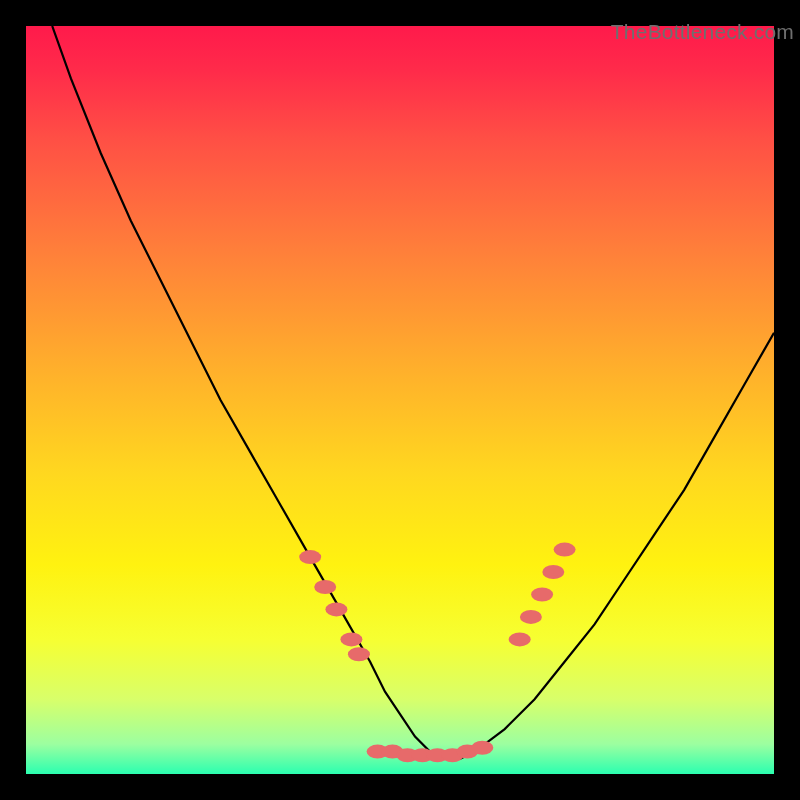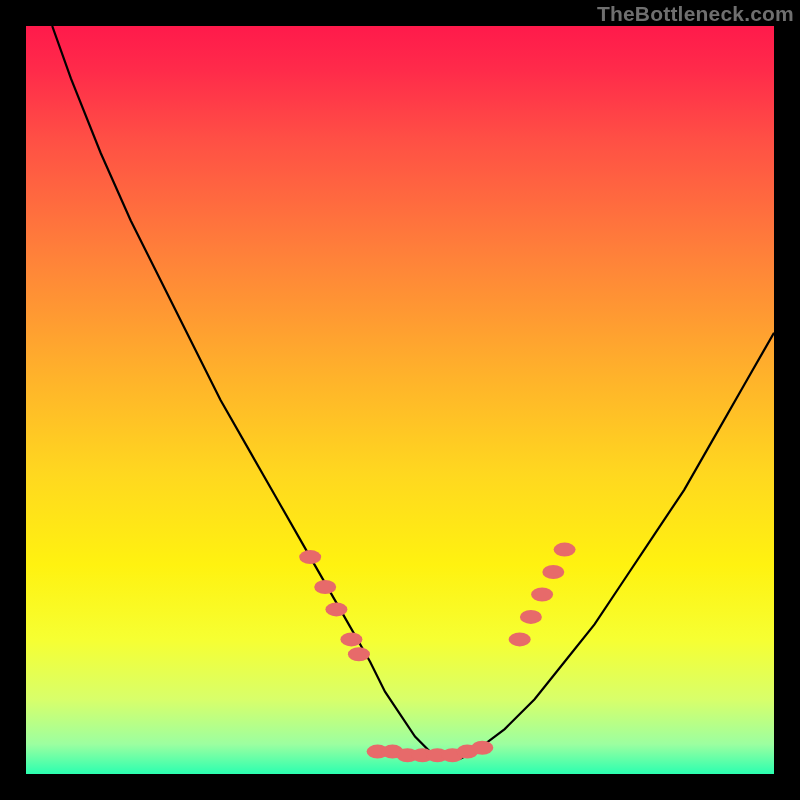--- a/index.html
+++ b/index.html
@@ -21,25 +21,25 @@
   }
   .plot {
     position: absolute;
     left: 0;
     top: 0;
     width: 748px;
     height: 748px;
   }
   .watermark {
     position: absolute;
-    top: 2px;
+    top: 20px;
     right: 6px;
     color: #6f6f6f;
     font-size: 21px;
-    font-weight: 700;
+    font-weight: 400;
     letter-spacing: 0.2px;
     user-select: none;
   }
 </style>
 </head>
 <body>
 
 <div class="frame">
   <svg class="plot" viewBox="0 0 748 748" preserveAspectRatio="none">
     <defs>

